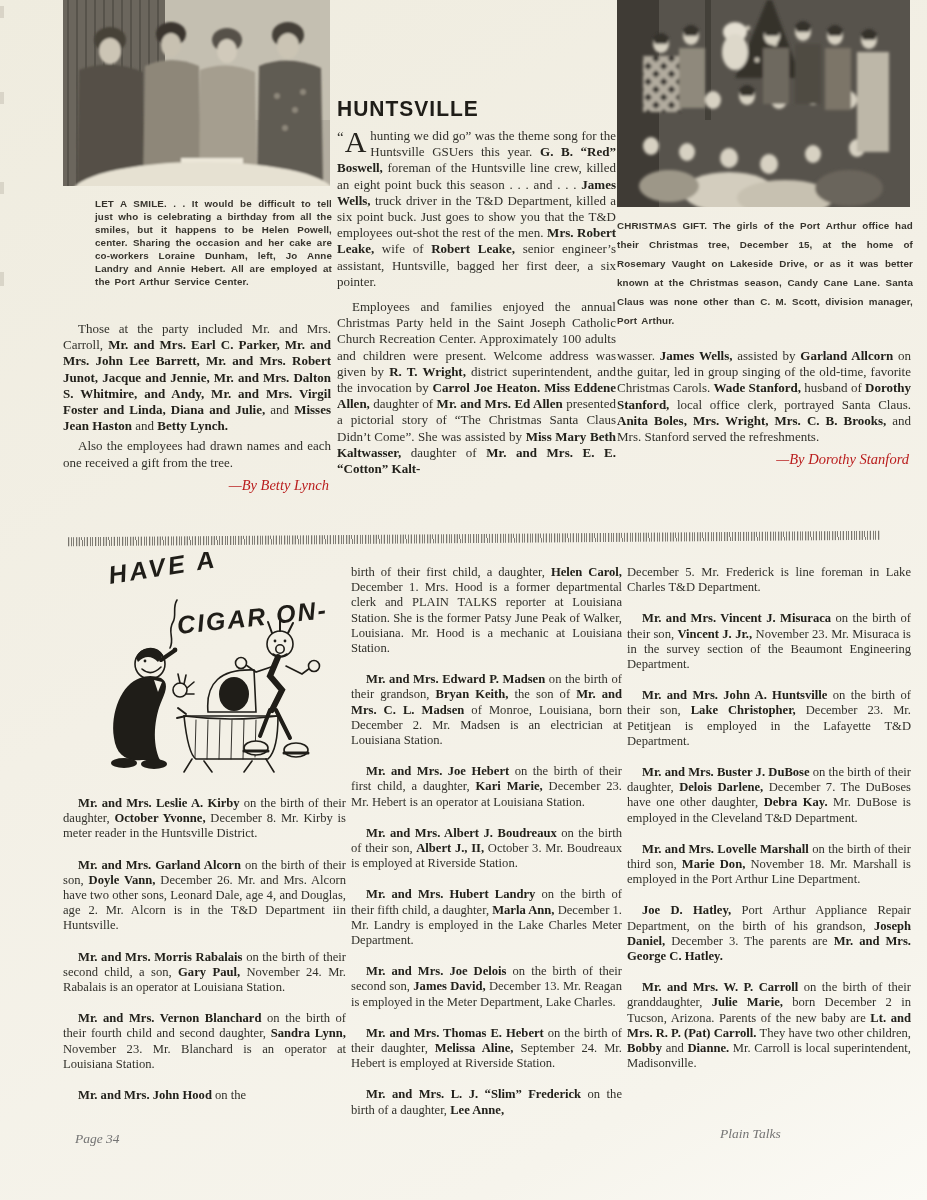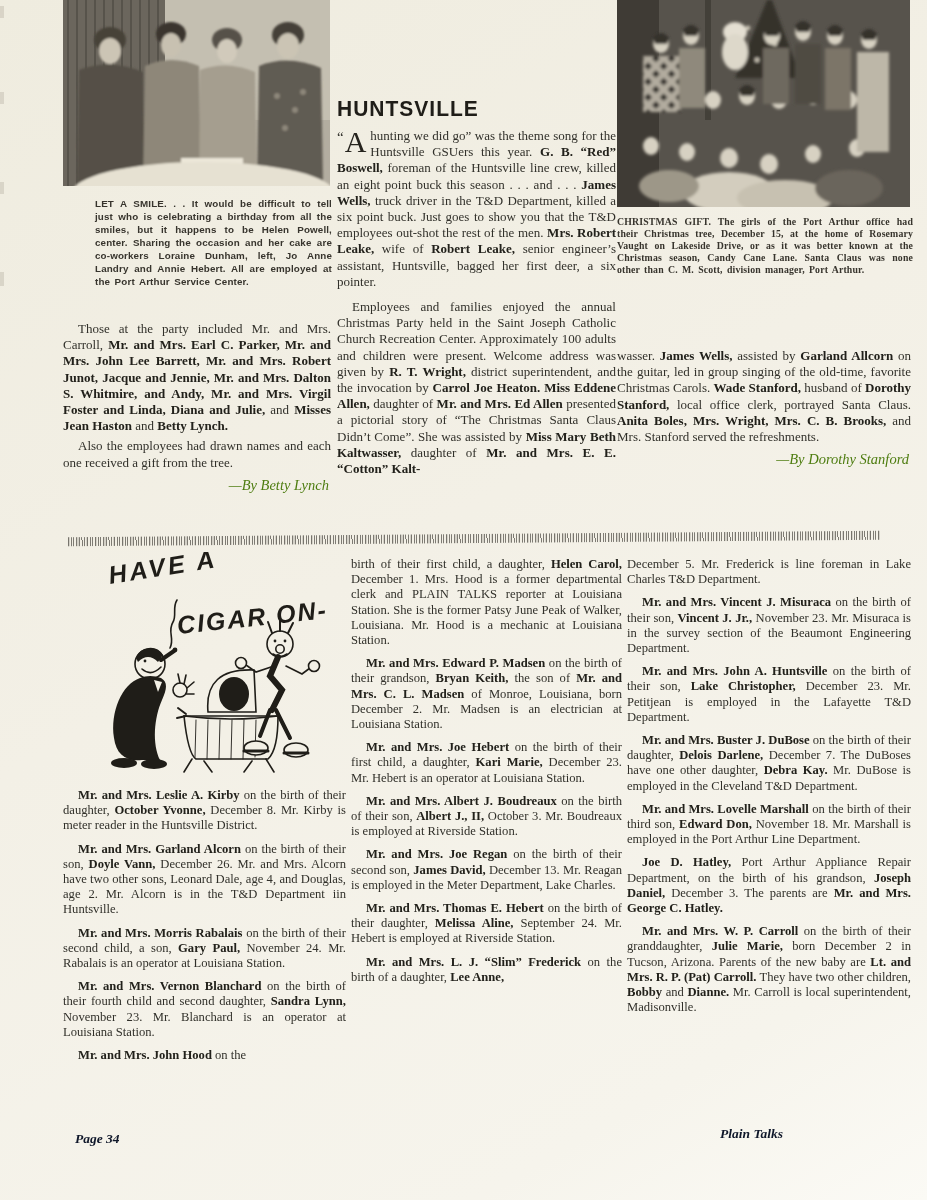--- a/index.html
+++ b/index.html
@@ -11,47 +11,47 @@
   .abs{position:absolute;}
   
   .photo{position:absolute;overflow:hidden;background:#8b867b;}
   .photo svg{display:block;}
   
   .caption{
     font-family:"Liberation Sans",sans-serif;font-weight:bold;
     font-size:9.8px;line-height:13px;letter-spacing:.15px;word-spacing:1.6px;
     color:#37342d;text-align:justify;
   }
-  .caption2{line-height:12px;font-family:Liberation Serif, serif;}
+  .caption2{line-height:19px;}
   
   .serif{font-size:13px;line-height:16.2px;text-align:justify;color:#31302a;}
   .serif b{color:#22211b;}
   .births{font-size:12.6px;line-height:15.2px;}
   .para{margin:0 0 4px 0;}
-  .births .para{margin:8px 0 7px 0;}
+  .births .para{margin:16px 0 7px 0;}
   .ind{text-indent:15px;}
-  .byline{font-style:italic;text-align:right;font-size:14.5px;margin:6px 2px 0 0;color:#4d7c0f;}
+  .byline{font-style:italic;text-align:right;font-size:14.5px;margin:6px 2px 0 0;color:#b91c1c;}
   
   .headline{
     font-family:"Liberation Sans",sans-serif;font-weight:bold;
     font-size:21px;letter-spacing:1px;color:#1f1d18;margin:0;
     transform:scaleY(1.08);transform-origin:left top;
   }
   .openq{float:left;font-size:15px;line-height:16px;padding-top:1px;}
   .dropcap{float:left;font-size:30px;line-height:26px;padding:1px 4px 0 1px;color:#26241e;}
   
   .tick-divider{
     position:absolute;left:68px;top:534px;width:812px;height:9px;
     background:
       repeating-linear-gradient(90deg,rgba(93,90,83,.78) 0 1px,rgba(93,90,83,0) 1px 2.7px),
       repeating-linear-gradient(90deg,rgba(120,117,109,.25) 0 2px,rgba(120,117,109,0) 2px 9px);
     transform:rotate(-0.45deg);
   }
   
-  .folio{font-weight:bold;font-style:italic;font-size:13.5px;color:#0f172a;}
+  .folio{font-weight:normal;font-style:italic;font-size:13.5px;color:#737373;}
   
   .edge-tick{position:absolute;left:0;width:4px;background:#c9c5b8;opacity:.6;}
 </style>
 </head>
 <body>
 
 <div class="photo abs" style="left:63px;top:0;width:267px;height:186px;">
   <svg width="267" height="186" viewBox="0 0 267 186">
     <defs>
       <pattern id="curt" width="9" height="12" patternUnits="userSpaceOnUse">
@@ -242,30 +242,31 @@
     <p class="para ind"><b>Mr. and Mrs. Garland Alcorn</b><span> on the birth of their son, </span><b>Doyle Vann,</b><span> December 26. Mr. and Mrs. Alcorn have two other sons, Leonard Dale, age 4, and Douglas, age 2. Mr. Alcorn is in the T&amp;D Department iin Huntsville.</span></p>
     <p class="para ind"><b>Mr. and Mrs. Morris Rabalais</b><span> on the birth of their second child, a son, </span><b>Gary Paul,</b><span> November 24. Mr. Rabalais is an operator at Louisiana Station.</span></p>
     <p class="para ind"><b>Mr. and Mrs. Vernon Blanchard</b><span> on the birth of their fourth child and second daughter, </span><b>Sandra Lynn,</b><span> November 23. Mr. Blanchard is an operator at Louisiana Station.</span></p>
     <p class="para ind"><b>Mr. and Mrs. John Hood</b><span> on the</span></p>
   </div>
 <div class="abs serif births" style="left:351px;top:549px;width:271px;">
     <p class="para"><span>birth of their first child, a daughter, </span><b>Helen Carol,</b><span> December 1. Mrs. Hood is a former departmental clerk and PLAIN TALKS reporter at Louisiana Station. She is the former Patsy June Peak of Walker, Louisiana. Mr. Hood is a mechanic at Louisiana Station.</span></p>
     <p class="para ind"><b>Mr. and Mrs. Edward P. Madsen</b><span> on the birth of their grandson, </span><b>Bryan Keith,</b><span> the son of </span><b>Mr. and Mrs. C. L. Madsen</b><span> of Monroe, Louisiana, born December 2. Mr. Madsen is an electrician at Louisiana Station.</span></p>
     <p class="para ind"><b>Mr. and Mrs. Joe Hebert</b><span> on the birth of their first child, a daughter, </span><b>Kari Marie,</b><span> December 23. Mr. Hebert is an operator at Louisiana Station.</span></p>
     <p class="para ind"><b>Mr. and Mrs. Albert J. Boudreaux</b><span> on the birth of their son, </span><b>Albert J., II,</b><span> October 3. Mr. Boudreaux is employed at Riverside Station.</span></p>
-    <p class="para ind"><b>Mr. and Mrs. Joe Regan</b><span> on the birth of their second son, </span><b>James David,</b><span> December 13. Mr. Reagan is employed in the Meter Department, Lake Charles.</span></p>
+    <p class="para ind"><b>Mr. and Mrs. Hubert Landry</b><span> on the birth of their fifth child, a daughter, </span><b>Marla Ann,</b><span> December 1. Mr. Landry is employed in the Lake Charles Meter Department.</span></p>
+    <p class="para ind"><b>Mr. and Mrs. Joe Delois</b><span> on the birth of their second son, </span><b>James David,</b><span> December 13. Mr. Reagan is employed in the Meter Department, Lake Charles.</span></p>
     <p class="para ind"><b>Mr. and Mrs. Thomas E. Hebert</b><span> on the birth of their daughter, </span><b>Melissa Aline,</b><span> September 24. Mr. Hebert is employed at Riverside Station.</span></p>
     <p class="para ind"><b>Mr. and Mrs. L. J. “Slim” Frederick</b><span> on the birth of a daughter, </span><b>Lee Anne,</b></p>
   </div>
 <div class="abs serif births" style="left:627px;top:549px;width:284px;">
     <p class="para"><span>December 5. Mr. Frederick is line foreman in Lake Charles T&amp;D Department.</span></p>
     <p class="para ind"><b>Mr. and Mrs. Vincent J. Misuraca</b><span> on the birth of their son, </span><b>Vincent J. Jr.,</b><span> November 23. Mr. Misuraca is in the survey section of the Beaumont Engineering Department.</span></p>
     <p class="para ind"><b>Mr. and Mrs. John A. Huntsville</b><span> on the birth of their son, </span><b>Lake Christopher,</b><span> December 23. Mr. Petitjean is employed in the Lafayette T&amp;D Department.</span></p>
     <p class="para ind"><b>Mr. and Mrs. Buster J. DuBose</b><span> on the birth of their daughter, </span><b>Delois Darlene,</b><span> December 7. The DuBoses have one other daughter, </span><b>Debra Kay.</b><span> Mr. DuBose is employed in the Cleveland T&amp;D Department.</span></p>
-    <p class="para ind"><b>Mr. and Mrs. Lovelle Marshall</b><span> on the birth of their third son, </span><b>Edward Don,</b><span> November 18. Mr. Marshall is employed in the Port Arthur Line Department.</span></p>
+    <p class="para ind"><b>Mr. and Mrs. Lovelle Marshall</b><span> on the birth of their third son, </span><b>Marie Don,</b><span> November 18. Mr. Marshall is employed in the Port Arthur Line Department.</span></p>
     <p class="para ind"><b>Joe D. Hatley,</b><span> Port Arthur Appliance Repair Department, on the birth of his grandson, </span><b>Joseph Daniel,</b><span> December 3. The parents are </span><b>Mr. and Mrs. George C. Hatley.</b></p>
     <p class="para ind"><b>Mr. and Mrs. W. P. Carroll</b><span> on the birth of their granddaughter, </span><b>Julie Marie,</b><span> born December 2 in Tucson, Arizona. Parents of the new baby are </span><b>Lt. and Mrs. R. P. (Pat) Carroll.</b><span> They have two other children, </span><b>Bobby</b><span> and </span><b>Dianne.</b><span> Mr. Carroll is local superintendent, Madisonville.</span></p>
   </div>
 
 <div class="abs folio" style="left:75px;top:1131px;">Page 34</div>
 <div class="abs folio" style="left:720px;top:1126px;width:118px;">Plain Talks</div>
 
 <div class="edge-tick" style="top:6px;height:12px;"></div>
 <div class="edge-tick" style="top:92px;height:12px;"></div>
 <div class="edge-tick" style="top:182px;height:12px;"></div>

